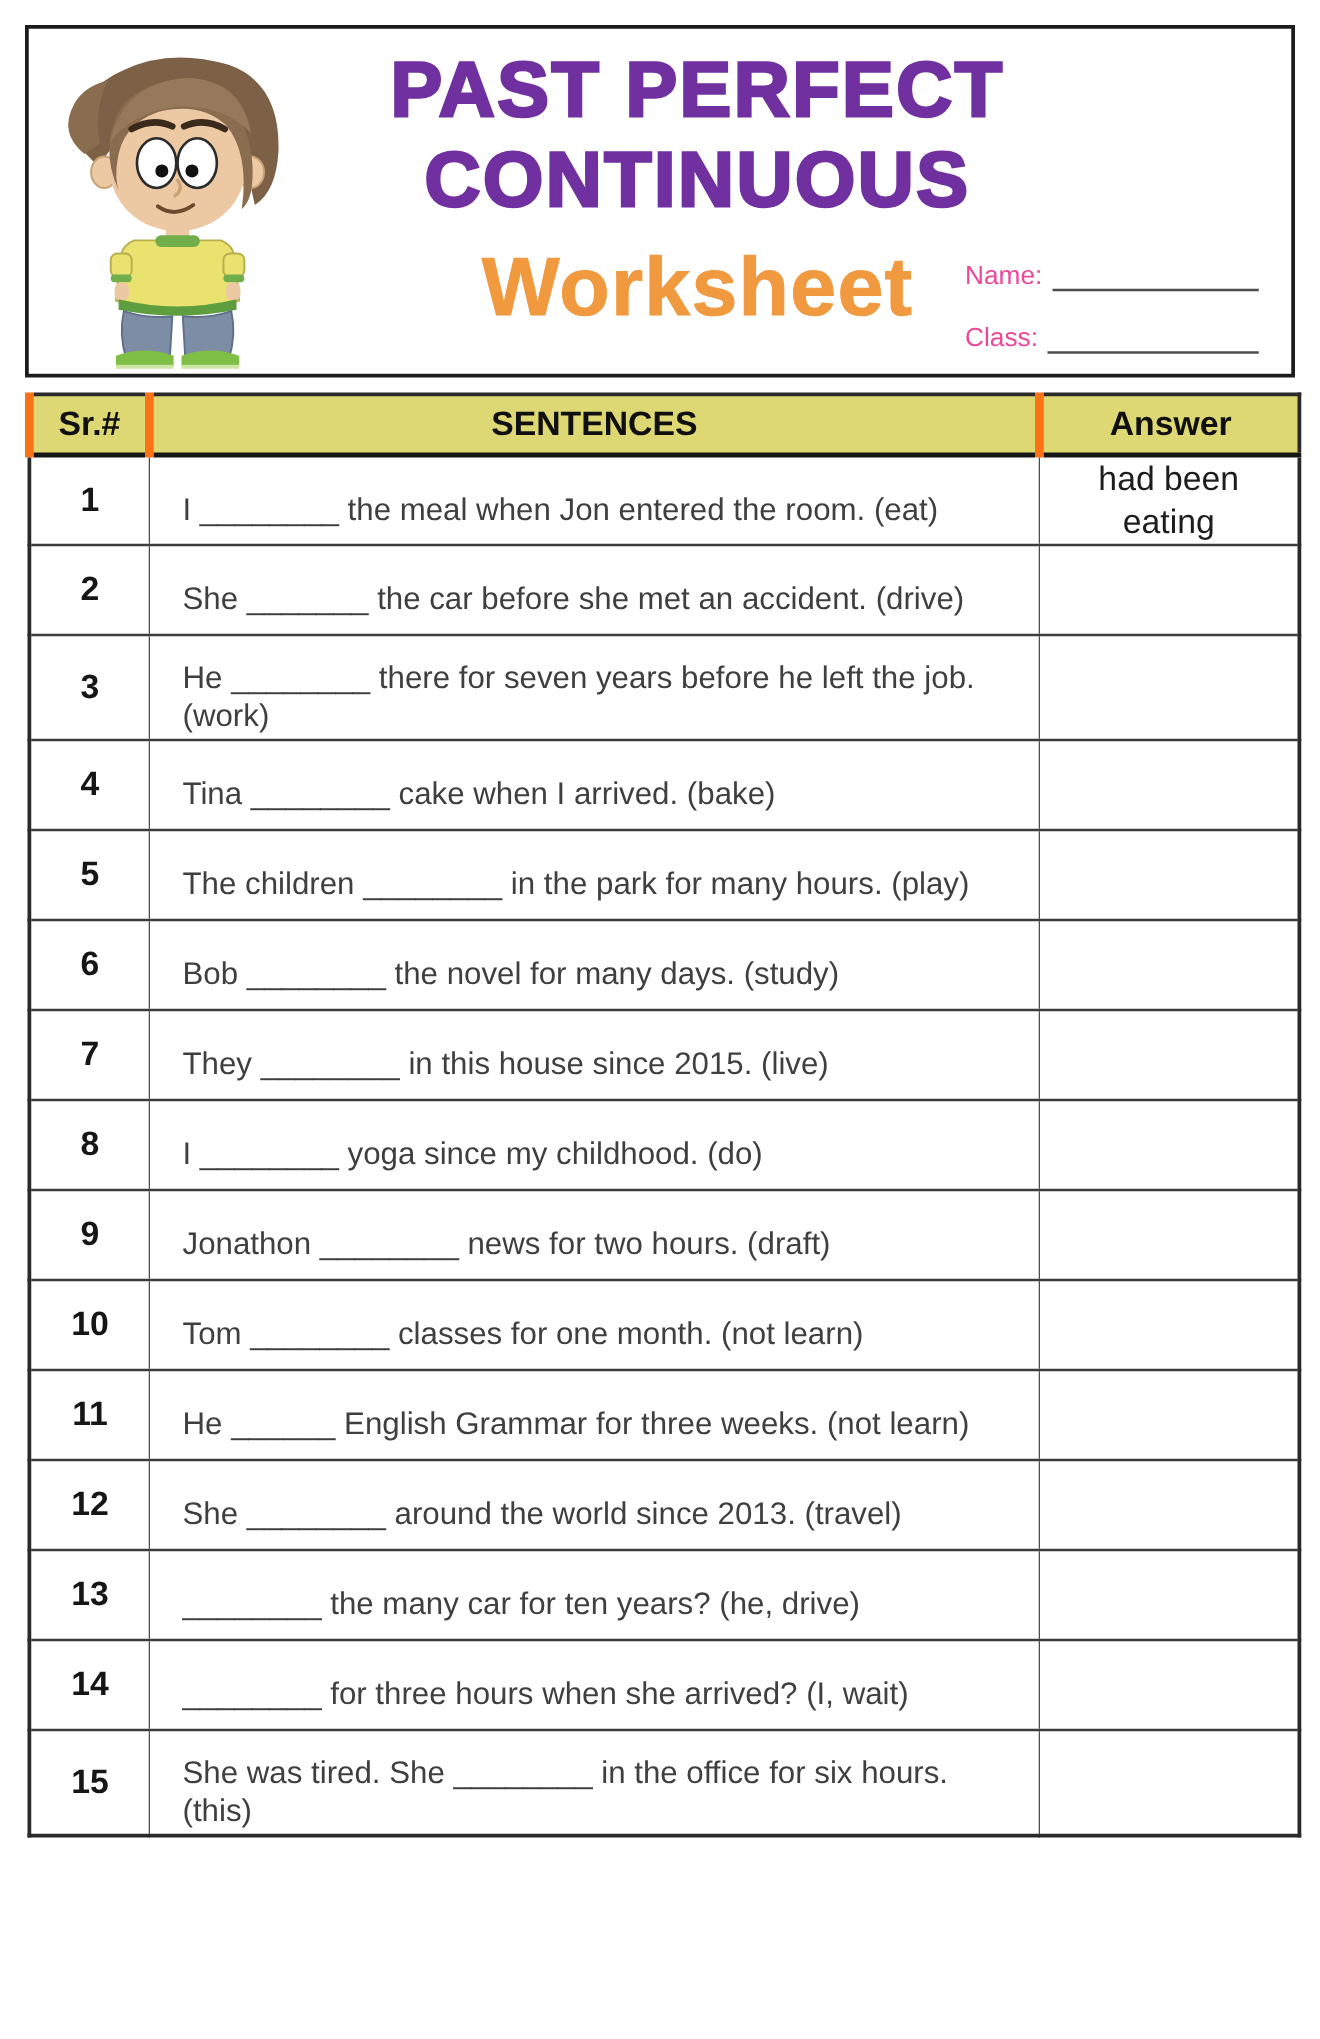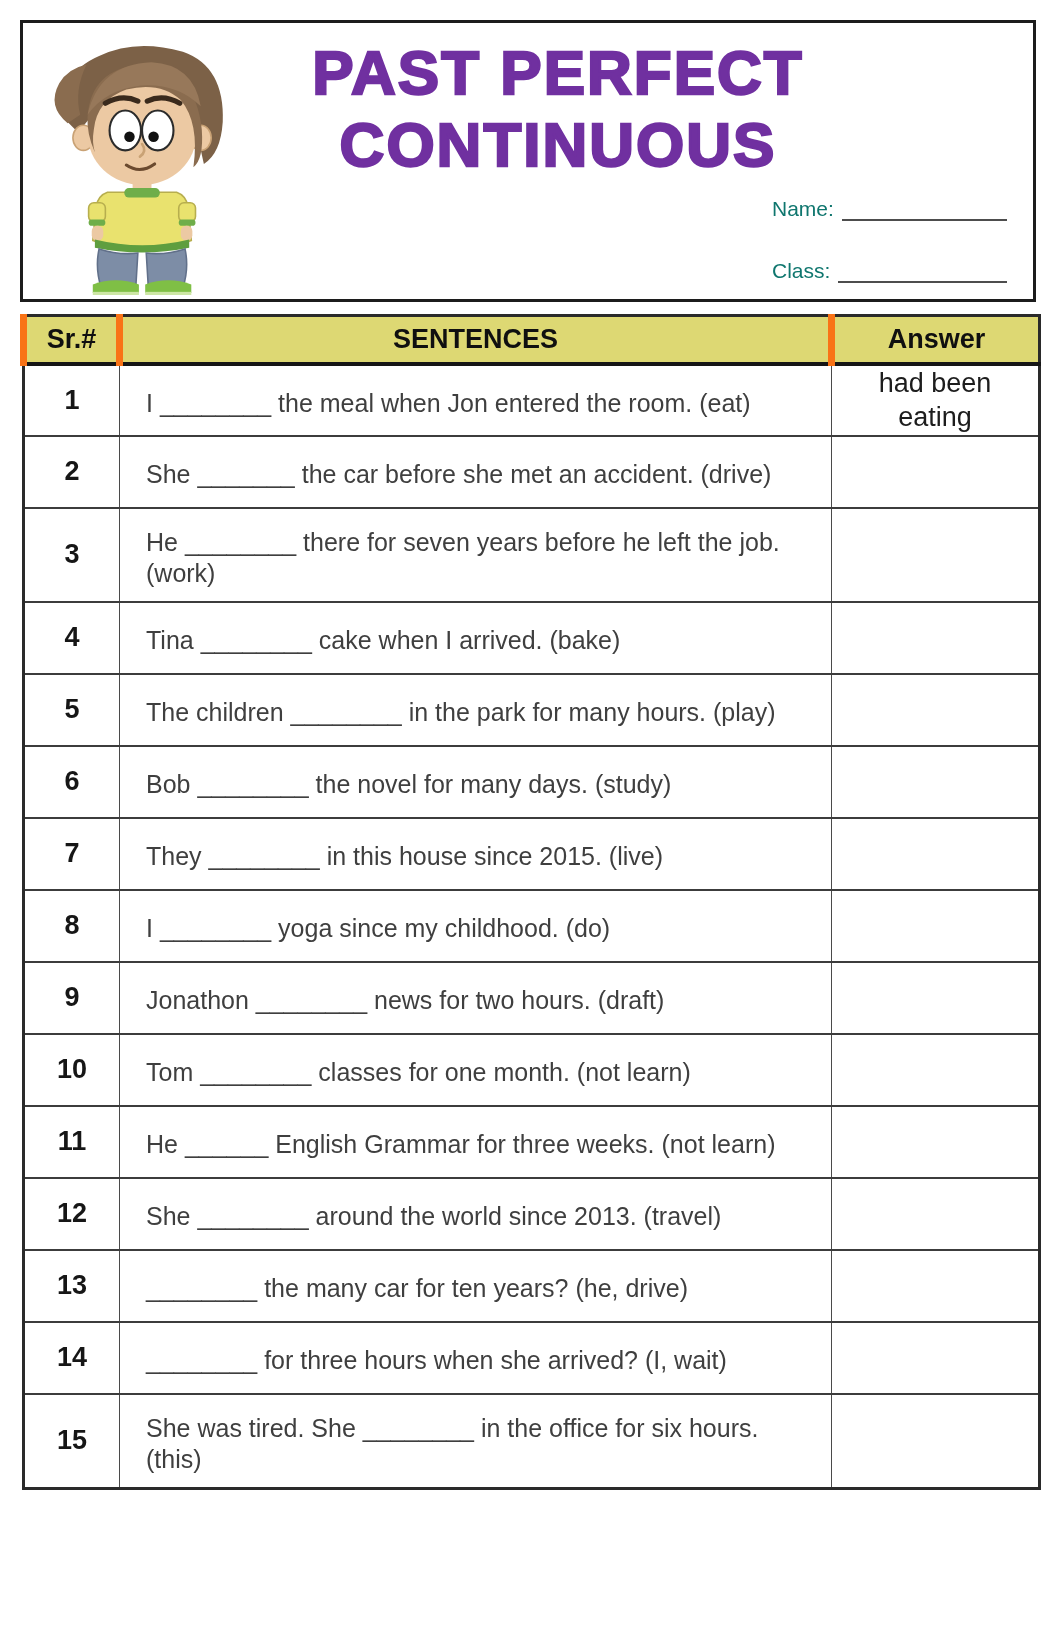--- a/index.html
+++ b/index.html
@@ -54,24 +54,24 @@
   }
   .id-fields {
     position: absolute;
     right: 26px;
     bottom: 16px;
     width: 235px;
   }
   .id-row {
     display: flex;
     align-items: flex-end;
-    margin-top: 38px;
+    margin-top: 26px;
     font-size: 21px;
     font-weight: 500;
-    color: #0f766e;
+    color: #ec4899;
   }
   .id-blank {
     display: inline-block;
     flex: 1 1 auto;
     margin-left: 8px;
     border-bottom: 2px solid #4d4d4d;
     height: 24px;
   }
   
   table.sheet {
@@ -102,21 +102,21 @@
   }
   tbody tr:first-child td { border-top: none; }
   td.c-sr {
     height: 72px;
     text-align: center;
     font-size: 27px;
     font-weight: 600;
     color: #161616;
   }
   td.c-sent {
-    padding: 18px 12px 12px 26px;
+    padding: 18px 12px 2px 26px;
     font-size: 25px;
     line-height: 31px;
     color: #3f3f3f;
     white-space: pre-line;
     text-align: left;
   }
   td.c-ans {
     text-align: center;
     font-size: 27px;
     font-weight: 500;
@@ -202,20 +202,21 @@
 
         <path d="M54,240 Q76,232 98,240 L98,248 L54,248 Z" fill="#7fbf45"></path>
         <rect x="54" y="247" width="44" height="5" fill="#cde6a5"></rect>
         <path d="M104,240 Q126,232 148,240 L148,248 L104,248 Z" fill="#7fbf45"></path>
         <rect x="104" y="247" width="44" height="5" fill="#cde6a5"></rect>
       </svg>
     </div>
     <div class="titles">
       <div class="title-line">PAST PERFECT</div>
       <div class="title-line">CONTINUOUS</div>
+      <div class="subtitle">Worksheet</div>
     </div>
     <div class="id-fields">
       <div class="id-row">
         <span>Name:</span>
         <span class="id-blank"></span>
       </div>
       <div class="id-row">
         <span>Class:</span>
         <span class="id-blank"></span>
       </div>

